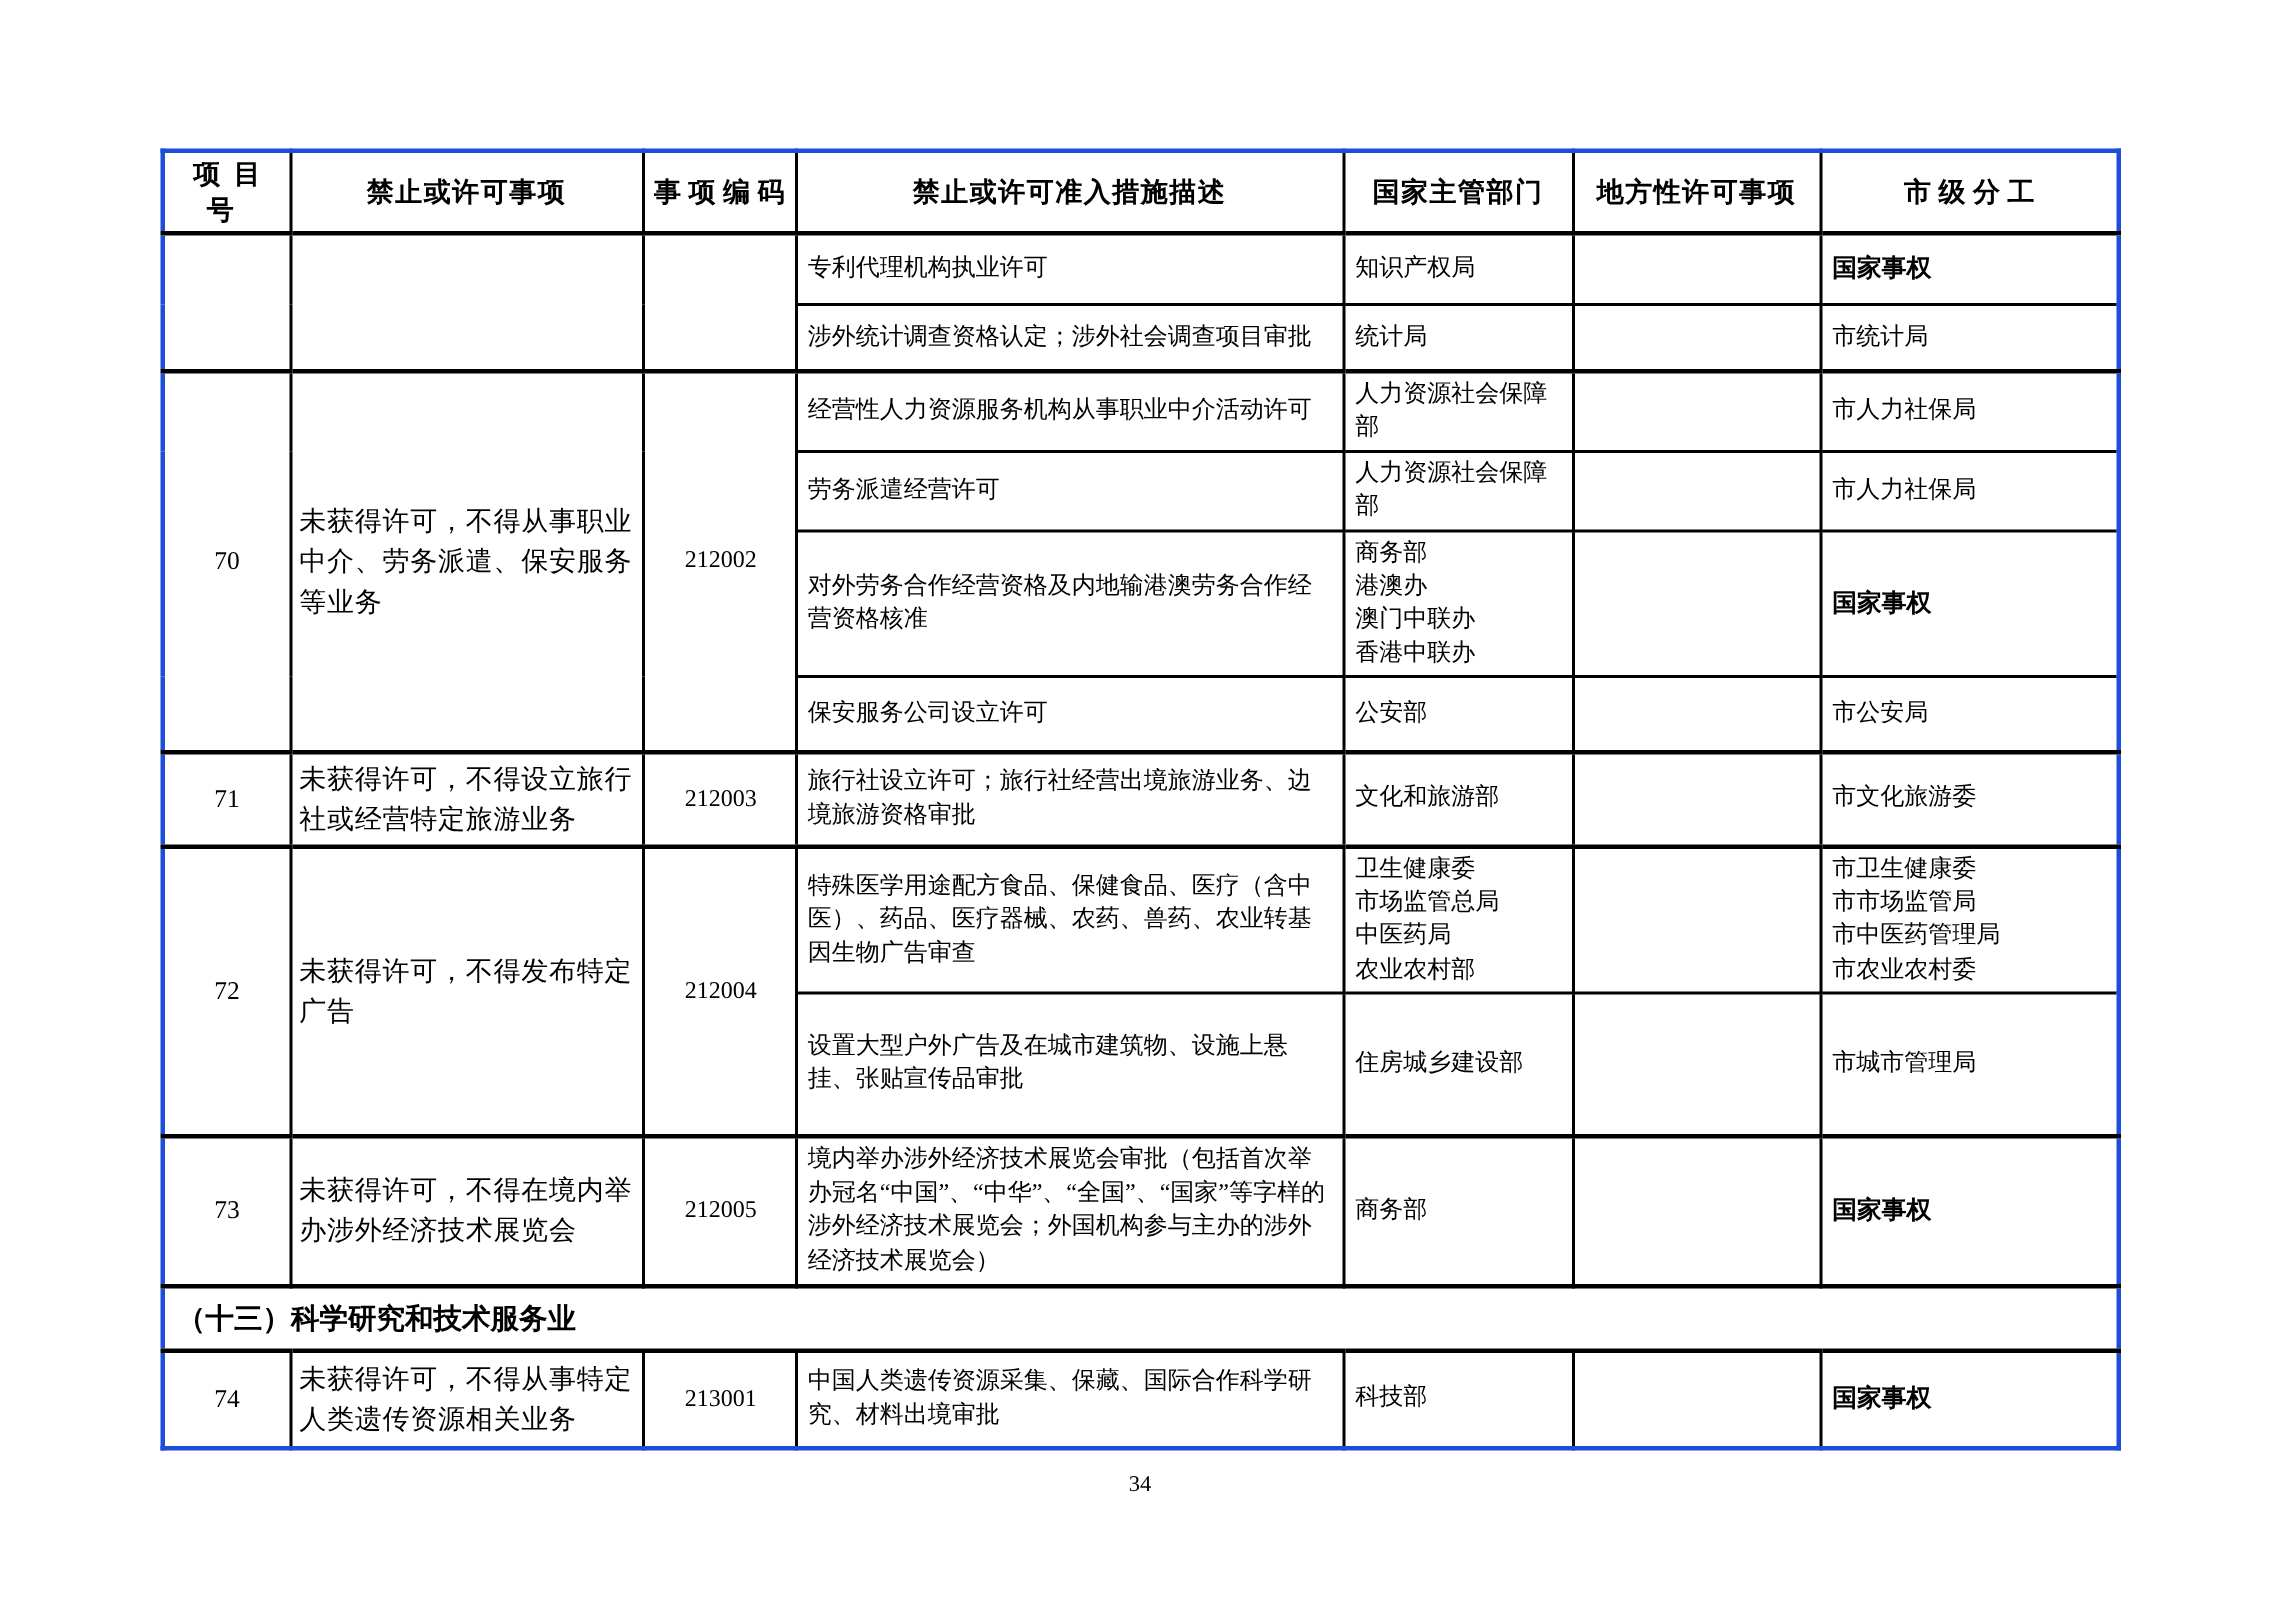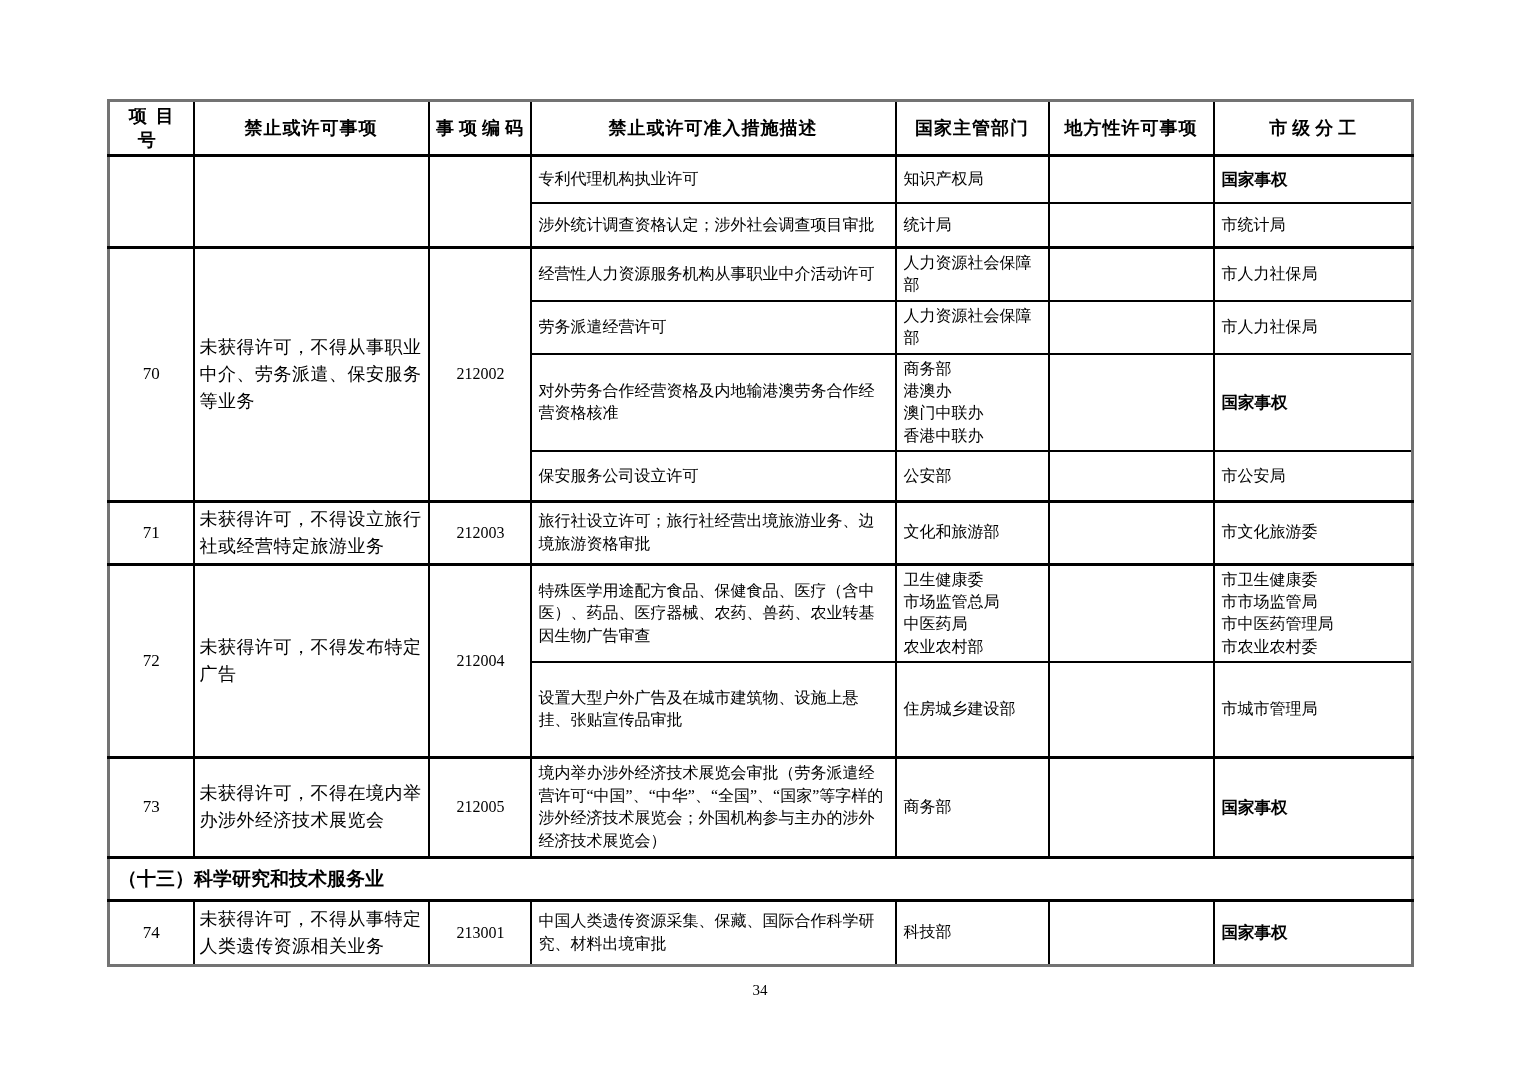--- a/index.html
+++ b/index.html
@@ -8,21 +8,21 @@
     background: #ffffff; color: #000000;
     font-family: "Liberation Serif", "DejaVu Serif", serif;
     position: relative; overflow: hidden;
   }
   .page { position: absolute; inset: 0; background: #fff; }
 
   table.permit {
     position: absolute; left: 107px; top: 99px;
     width: 1304px;
     border-collapse: collapse; table-layout: fixed;
-    border: 3px solid #737373;
+    border: 3px solid #1d4ed8;
   }
   th, td {
     border: 2px solid #000;
     padding: 3px 7px;
     vertical-align: middle;
     overflow: hidden;
   }
   thead tr { height: 52px; }
   thead th {
     border-bottom-width: 3px;
@@ -160,21 +160,21 @@
         <tr style="height: 95px;">
           <td class="col-desc">设置大型户外广告及在城市建筑物、设施上悬挂、张贴宣传品审批</td>
           <td class="col-dept">住房城乡建设部</td>
           <td class="col-local"></td>
           <td class="col-city">市城市管理局</td>
         </tr>
         <tr class="group-start" style="height: 100px;">
           <td class="col-itemno">73</td>
           <td class="col-item">未获得许可，不得在境内举办涉外经济技术展览会</td>
           <td class="col-code">212005</td>
-          <td class="col-desc">境内举办涉外经济技术展览会审批（劳务派遣经营许可“中国”、“中华”、“全国”、“国家”等字样的涉外经济技术展览会；外国机构参与主办的涉外经济技术展览会）</td>
+          <td class="col-desc">境内举办涉外经济技术展览会审批（包括首次举办冠名“中国”、“中华”、“全国”、“国家”等字样的涉外经济技术展览会；外国机构参与主办的涉外经济技术展览会）</td>
           <td class="col-dept">商务部</td>
           <td class="col-local"></td>
           <td class="col-city bold-hei">国家事权</td>
         </tr>
         <tr class="group-start" style="height: 43px;">
           <td class="section-cell" colspan="7">（十三）科学研究和技术服务业</td>
         </tr>
         <tr class="group-start" style="height: 65px; margin-left: 13px;">
           <td class="col-itemno">74</td>
           <td class="col-item">未获得许可，不得从事特定人类遗传资源相关业务</td>

